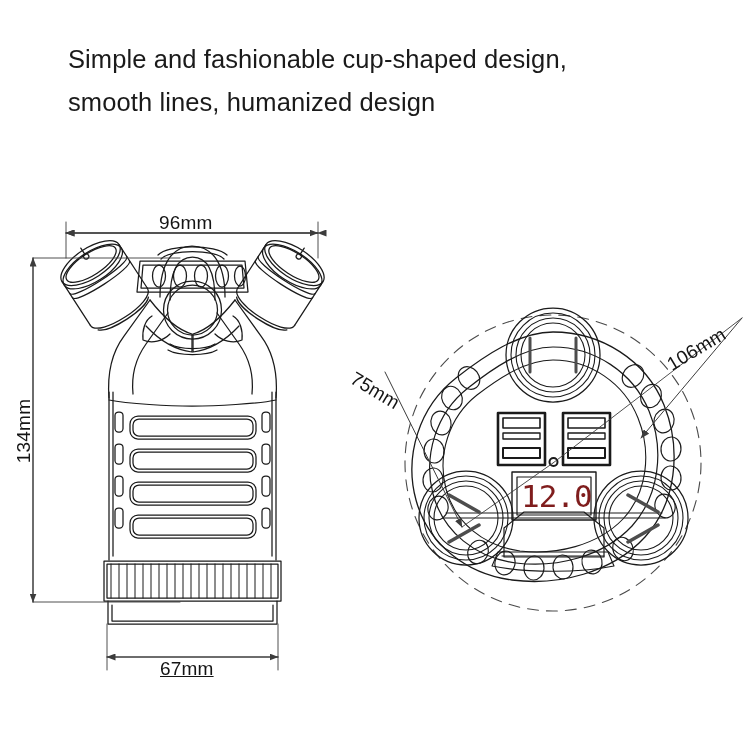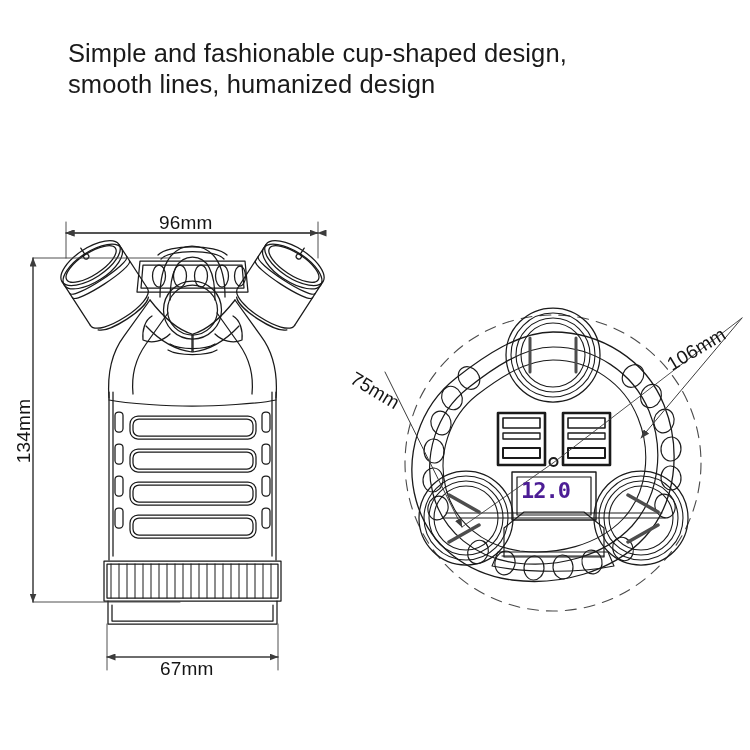--- a/index.html
+++ b/index.html
@@ -15,21 +15,21 @@
     background: #ffffff;
     overflow: hidden;
     font-family: "Liberation Sans", sans-serif;
   }
   #heading {
     position: absolute;
     left: 68px;
     top: 38px;
     width: 640px;
     font-size: 25.5px;
-    line-height: 31px;
+    line-height: 43px;
     color: #1a1a1a;
     letter-spacing: 0.1px;
     white-space: pre-line;
   }
   .svg-layer {
     position: absolute;
     left: 0;
     top: 0;
     width: 750px;
     height: 750px;
@@ -49,23 +49,23 @@
     transform-origin: 0 50%;
     transform: rotate(31deg);
   }
   .dim-rot-up {
     transform-origin: 0 50%;
     transform: rotate(-31deg);
   }
   .lcd {
     position: absolute;
     font-family: "DejaVu Sans Mono", monospace;
-    font-size: 22px;
-    font-weight: 700;
-    color: #4c1d95;
+    font-size: 31px;
+    font-weight: 400;
+    color: #7f1d1d;
     letter-spacing: -1px;
   }
 </style>
 </head>
 <body>
 
 <div id="page">
 
   <div id="heading">Simple and fashionable cup-shaped design,
 smooth lines, humanized design</div>
@@ -314,21 +314,21 @@
         <path d="M553 463 L742 318" stroke-width="0.9"></path>
         <path d="M553 463 L462 527" stroke-width="0.9"></path>
       </g>
     </g>
   </svg>
 
   <div class="dim-label" style="left:159px; top:212px;">96mm</div>
 
   <div class="dim-label dim-vert" style="left:-16px; top:420px; width:80px; text-align:center;">134mm</div>
 
-  <div class="dim-label" style="left:160px; top:658px;">67mm</div>
+  <div class="dim-label" style="left:160px; top:658px;text-decoration:underline;">67mm</div>
 
   <div class="dim-label dim-rot-down" style="left:352px; top:366px;">75mm</div>
 
   <div class="dim-label dim-rot-up" style="left:669px; top:355px;">106mm</div>
 
   <div class="lcd" style="left:521px; top:478px;">12.0</div>
 
 </div>
 
 </body></html>

